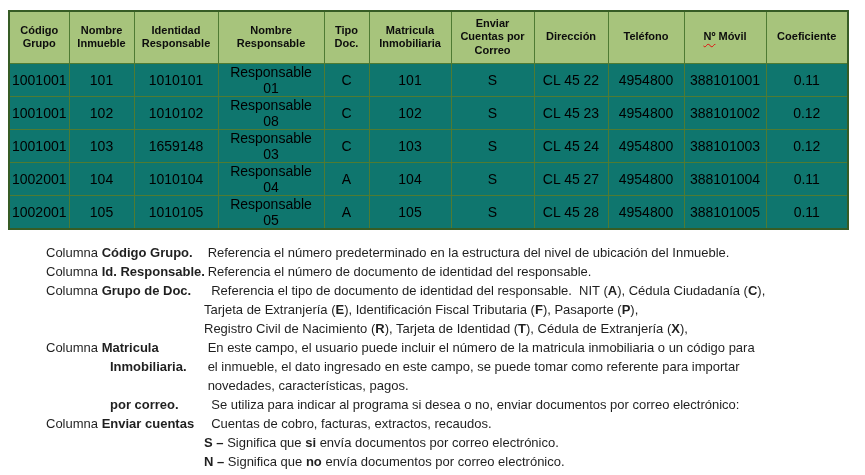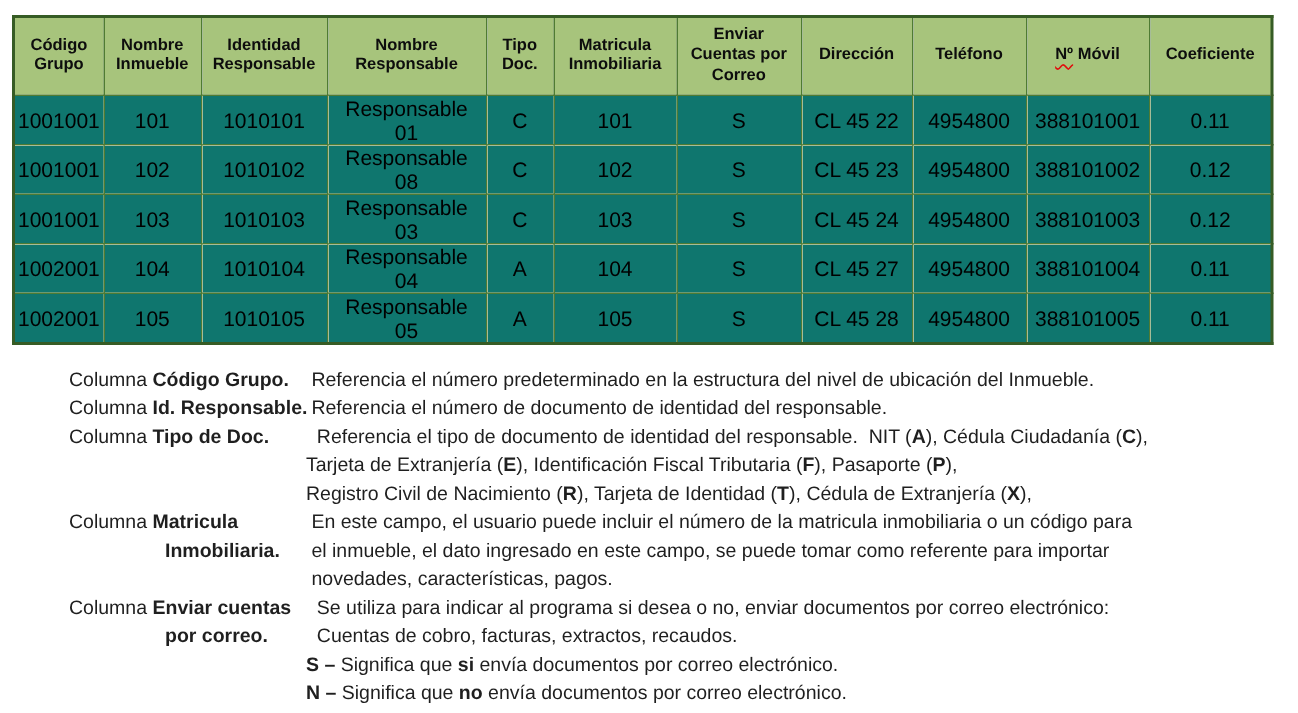--- a/index.html
+++ b/index.html
@@ -105,21 +105,21 @@
           <td>102</td>
           <td>S</td>
           <td>CL 45 23</td>
           <td>4954800</td>
           <td>388101002</td>
           <td>0.12</td>
         </tr>
         <tr>
           <td>1001001</td>
           <td>103</td>
-          <td>1010103</td>
+          <td>1659148</td>
           <td>Responsable 03</td>
           <td>C</td>
           <td>103</td>
           <td>S</td>
           <td>CL 45 24</td>
           <td>4954800</td>
           <td>388101003</td>
           <td>0.12</td>
         </tr>
         <tr>
@@ -163,43 +163,43 @@
       <div class="def-row">
         <div class="def-term">
           <div class="line">Columna <b>Id. Responsable.</b></div>
         </div>
         <div class="def-desc">
           <div class="line"> Referencia el número de documento de identidad del responsable.</div>
         </div>
       </div>
       <div class="def-row">
         <div class="def-term">
-          <div class="line">Columna <b>Tipo de Doc.</b></div>
+          <div class="line">Columna <b>Grupo de Doc.</b></div>
         </div>
         <div class="def-desc">
           <div class="line">  Referencia el tipo de documento de identidad del responsable.  NIT (<b>A</b>), Cédula Ciudadanía (<b>C</b>),</div>
           <div class="line">Tarjeta de Extranjería (<b>E</b>), Identificación Fiscal Tributaria (<b>F</b>), Pasaporte (<b>P</b>),</div>
           <div class="line">Registro Civil de Nacimiento (<b>R</b>), Tarjeta de Identidad (<b>T</b>), Cédula de Extranjería (<b>X</b>),</div>
         </div>
       </div>
       <div class="def-row">
         <div class="def-term">
           <div class="line">Columna <b>Matricula</b></div>
           <div class="line cont"><b>Inmobiliaria.</b></div>
         </div>
         <div class="def-desc">
           <div class="line"> En este campo, el usuario puede incluir el número de la matricula inmobiliaria o un código para</div>
           <div class="line"> el inmueble, el dato ingresado en este campo, se puede tomar como referente para importar</div>
           <div class="line"> novedades, características, pagos.</div>
         </div>
       </div>
       <div class="def-row">
         <div class="def-term">
+          <div class="line cont"><b>por correo.</b></div>
           <div class="line">Columna <b>Enviar cuentas</b></div>
-          <div class="line cont"><b>por correo.</b></div>
         </div>
         <div class="def-desc">
           <div class="line">  Se utiliza para indicar al programa si desea o no, enviar documentos por correo electrónico:</div>
           <div class="line">  Cuentas de cobro, facturas, extractos, recaudos.</div>
           <div class="line"><b>S –</b> Significa que <b>si</b> envía documentos por correo electrónico.</div>
           <div class="line"><b>N –</b> Significa que <b>no</b> envía documentos por correo electrónico.</div>
         </div>
       </div>
     </div>
 

